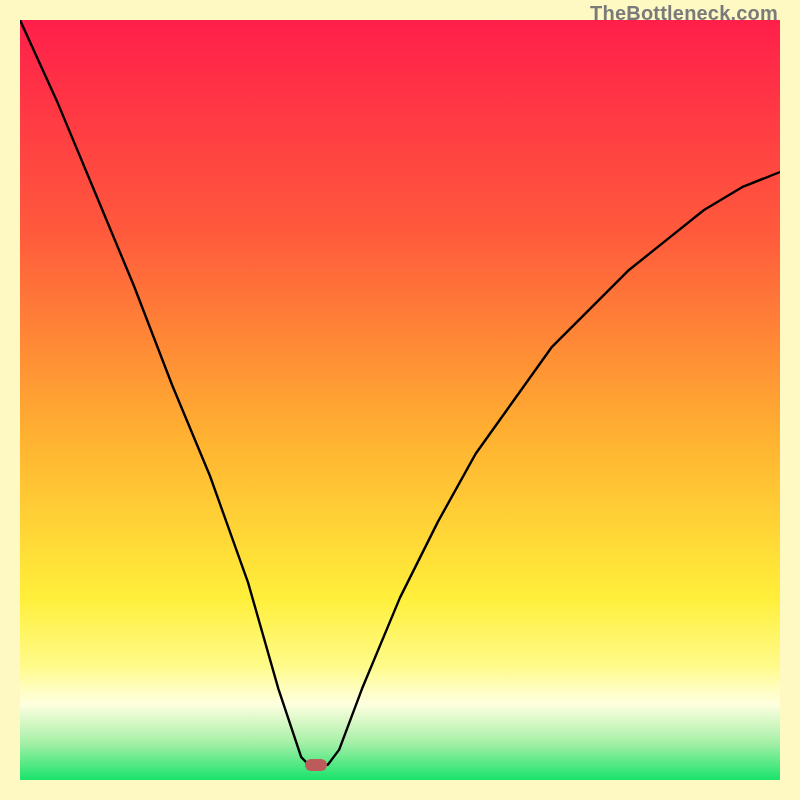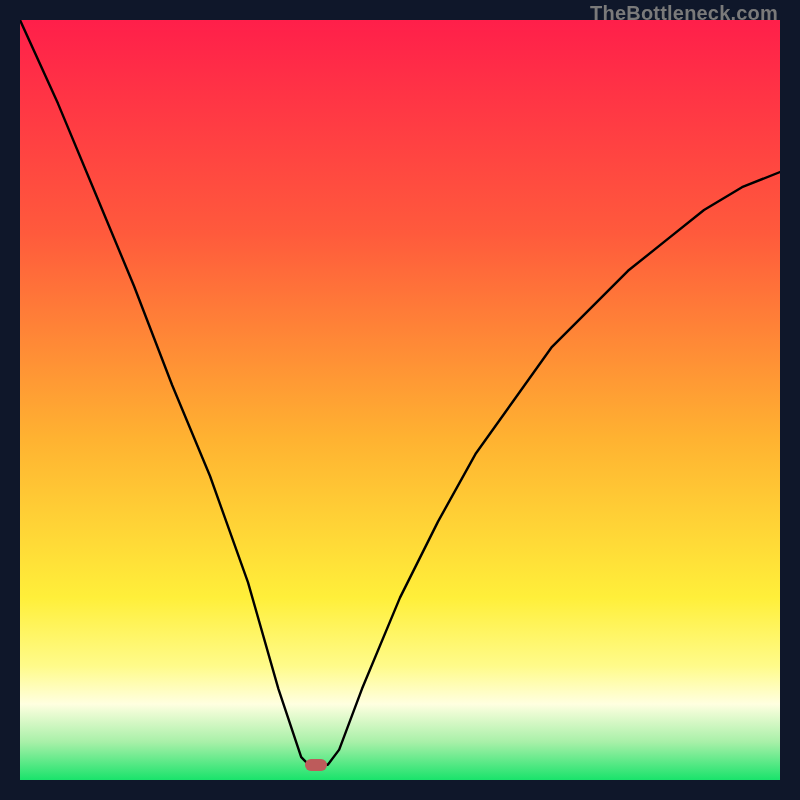--- a/index.html
+++ b/index.html
@@ -10,21 +10,21 @@
     background: #000000;
     font-family: Arial, Helvetica, sans-serif;
     overflow: hidden;
   }
   .frame {
     position: absolute;
     left: 0;
     top: 0;
     width: 800px;
     height: 800px;
-    background: #0f172a;
+    background: #fef9c3;
   }
   .plot {
     position: absolute;
     left: 20px;
     top: 20px;
     width: 760px;
     height: 760px;
     background: linear-gradient(
       to bottom,
       #ff1f4a 0%,

